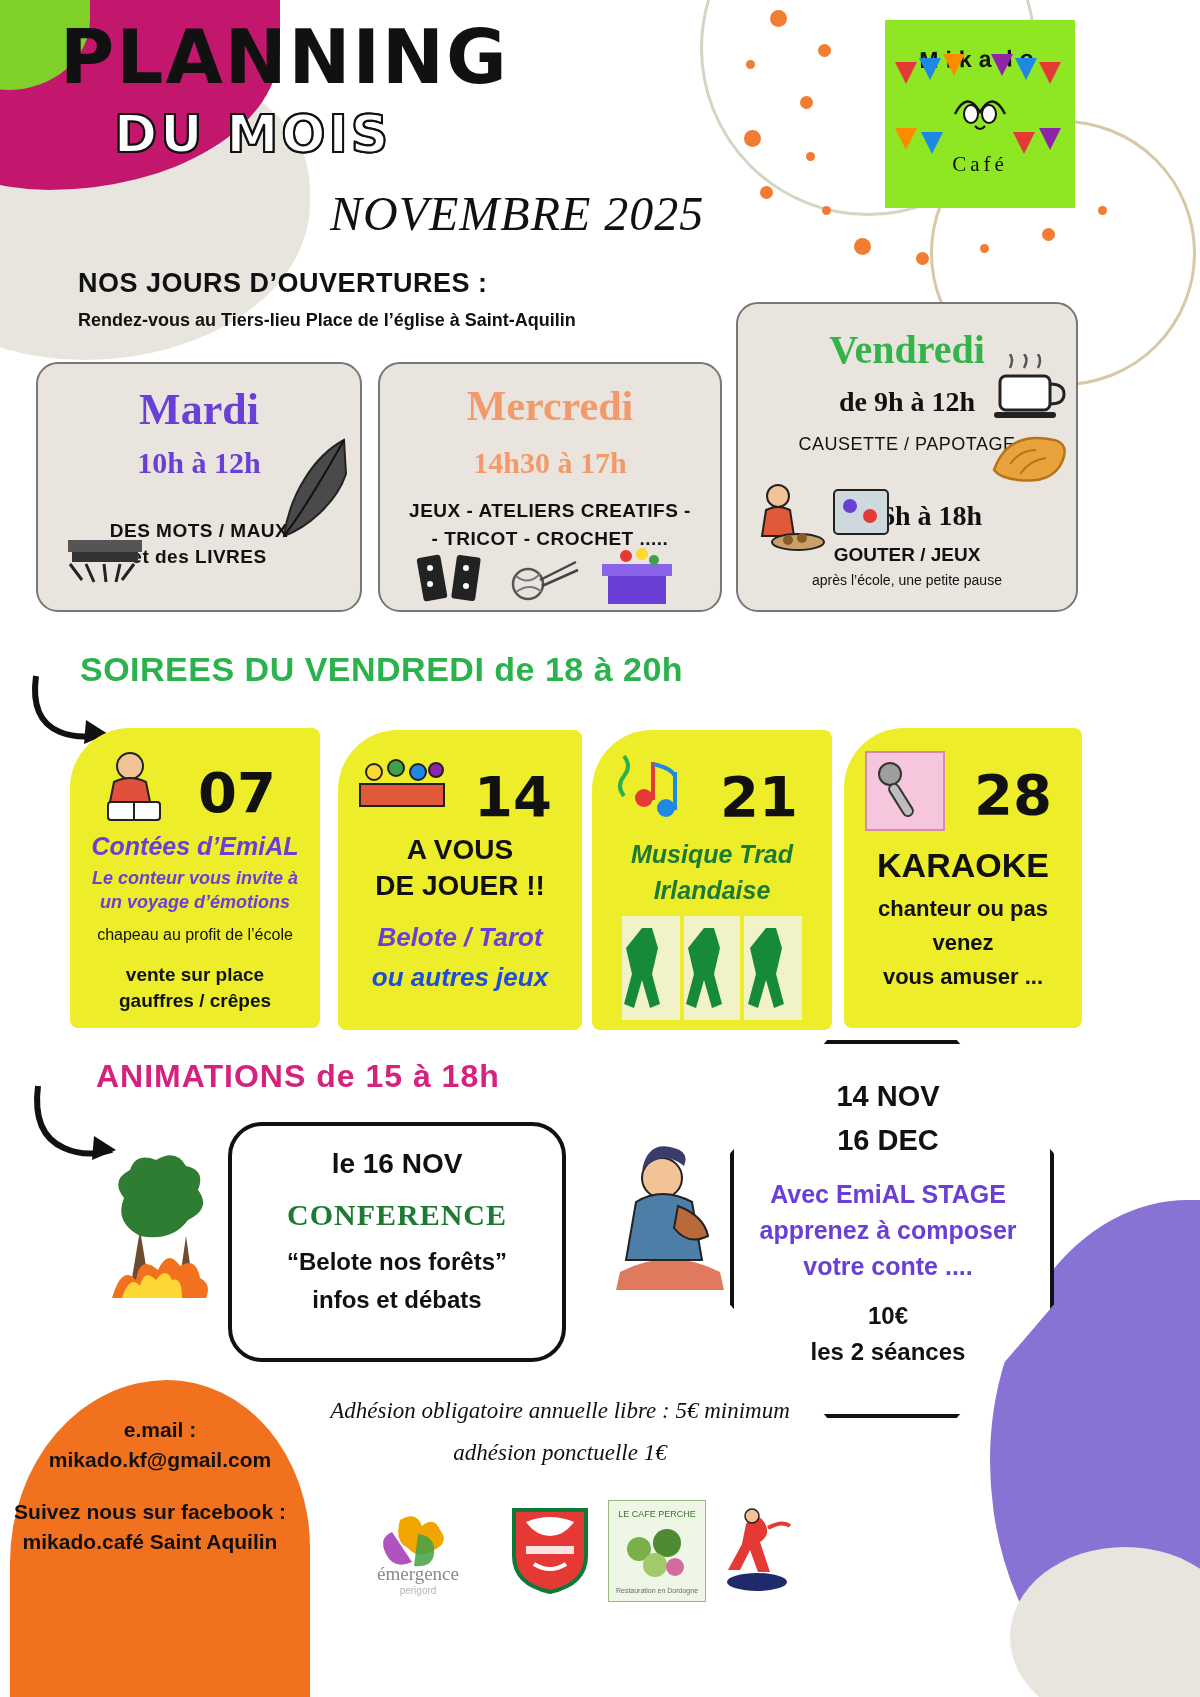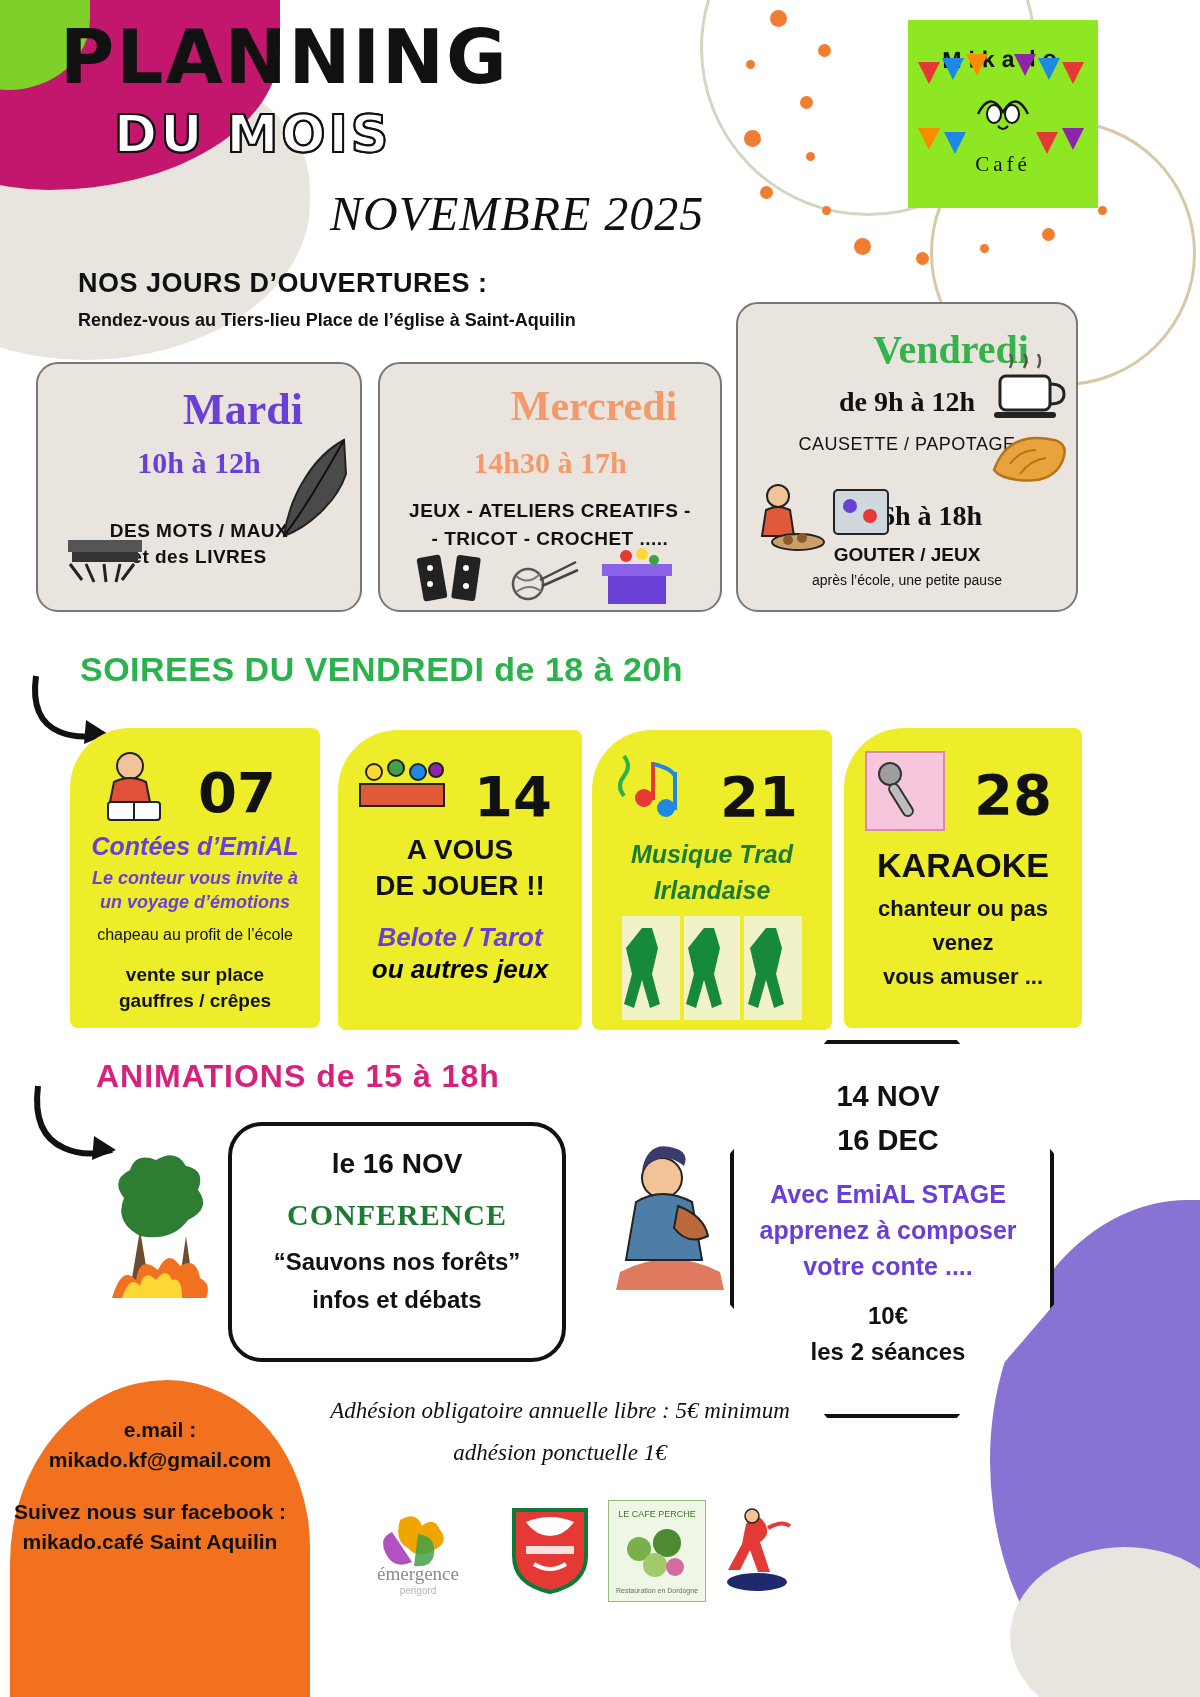--- a/index.html
+++ b/index.html
@@ -43,21 +43,21 @@
     margin-left:32px;
   }
   .title-month{
     position:absolute;left:330px;top:186px;
     font-family:"Liberation Serif", serif;font-style:italic;
     font-size:48px;letter-spacing:1px;color:#111;
   }
 
   
   .logo{
-    position:absolute;left:908px;top:20px;width:190px;height:188px;
+    position:absolute;left:885px;top:20px;width:190px;height:188px;
     background:#8fe622;z-index:4;
   }
   .logo .lname{
     position:absolute;left:0;top:26px;width:190px;text-align:center;
     font-size:23px;letter-spacing:7px;color:#111;font-weight:bold;
     transform:rotate(-1deg);
   }
   .logo .lcafe{
     position:absolute;left:0;top:132px;width:190px;text-align:center;
     font-size:21px;letter-spacing:4px;color:#111;font-family:"Liberation Serif",serif;
@@ -67,21 +67,21 @@
 
   
   .ouv-title{position:absolute;left:78px;top:268px;font-size:27px;font-weight:bold;color:#111;letter-spacing:.5px;z-index:3;}
   .ouv-sub{position:absolute;left:78px;top:310px;font-size:18px;font-weight:bold;color:#111;z-index:3;}
 
   .daycard{position:absolute;background:#e9e5de;border:2px solid #777;border-radius:22px;z-index:3;}
   .c-mardi{left:36px;top:362px;width:322px;height:246px;}
   .c-mercredi{left:378px;top:362px;width:340px;height:246px;}
   .c-vendredi{left:736px;top:302px;width:338px;height:306px;}
 
-  .dayname{position:absolute;width:100%;text-align:center;font-family:"Liberation Serif",serif;font-weight:bold;margin-left:44px;}
+  .dayname{position:absolute;width:100%;text-align:center;font-family:"Liberation Serif",serif;font-weight:bold;}
   .m-name{top:20px;font-size:44px;color:#6a3fd6;}
   .me-name{top:18px;font-size:42px;color:#f4996a;}
   .v-name{top:22px;font-size:40px;color:#34b34a;}
 
   .dtime{position:absolute;width:100%;text-align:center;font-family:"Liberation Serif",serif;font-weight:bold;}
   .m-time{top:82px;font-size:30px;color:#6a3fd6;}
   .me-time{top:82px;font-size:30px;color:#f4996a;}
 
   .dtxt{position:absolute;width:100%;text-align:center;font-size:19px;font-weight:bold;color:#111;line-height:26px;letter-spacing:.5px;}
 
@@ -309,21 +309,21 @@
     <rect x="6" y="34" width="84" height="22" fill="#e05a3a" stroke="#222" stroke-width="2"></rect>
     <circle cx="20" cy="22" r="8" fill="#fdd835" stroke="#222" stroke-width="2"></circle>
     <circle cx="42" cy="18" r="8" fill="#43a047" stroke="#222" stroke-width="2"></circle>
     <circle cx="64" cy="22" r="8" fill="#1e88e5" stroke="#222" stroke-width="2"></circle>
     <circle cx="82" cy="20" r="7" fill="#8e24aa" stroke="#222" stroke-width="2"></circle>
   </svg>
   <div class="daynum" style="left:136px;top:34px;">14</div>
   <div class="ytxt" style="top:104px;font-size:28px;font-weight:bold;color:#111;">A VOUS</div>
   <div class="ytxt" style="top:140px;font-size:28px;font-weight:bold;color:#111;">DE JOUER !!</div>
   <div class="ytxt" style="top:192px;font-size:26px;font-weight:bold;font-style:italic;color:#6a3fd6;">Belote / Tarot</div>
-  <div class="ytxt" style="top:224px;font-size:26px;font-weight:bold;font-style:italic;color:#000000;">ou autres jeux</div>
+  <div class="ytxt" style="top:232px;font-size:26px;font-weight:bold;font-style:italic;color:#1d4ed8;">ou autres jeux</div>
 </div>
 
 <div class="ycard y3">
   <svg style="position:absolute;left:16px;top:18px;" width="84" height="80" viewBox="0 0 84 80">
     <path d="M16 8 q8 10 0 20 q-8 10 0 20" stroke="#2bb24c" stroke-width="4" fill="none"></path>
     <circle cx="36" cy="50" r="9" fill="#e53935"></circle>
       <rect x="43" y="14" width="4" height="38" fill="#e53935"></rect>
     <circle cx="58" cy="60" r="9" fill="#1e88e5"></circle>
       <rect x="65" y="24" width="4" height="38" fill="#1e88e5"></rect>
     <path d="M45 16 q18 4 22 12" stroke="#1e88e5" stroke-width="4" fill="none"></path>
@@ -366,21 +366,21 @@
   <path d="M38 140 l10 -60 l10 60 z" fill="#6d4c2f"></path>
   <path d="M86 142 l8 -56 l8 56 z" fill="#6d4c2f"></path>
   <path d="M48 86 q-26 -14 -16 -38 q-14 -18 6 -28 q6 -18 26 -10 q20 -12 30 6 q20 4 12 24 q14 18 -10 30 q-16 22 -48 16z" fill="#2e7d32"></path>
   <path d="M20 148 q10 -34 24 -18 q4 -26 22 -10 q10 -22 22 -4 q16 -10 20 12 q12 6 6 20z" fill="#f2711f"></path>
   <path d="M30 148 q8 -24 18 -12 q4 -18 16 -6 q10 -14 16 0 q10 -4 10 18z" fill="#fdd835"></path>
 </svg>
 
 <div class="conf-box">
   <div class="conf-date">le 16 NOV</div>
   <div class="conf-h">CONFERENCE</div>
-  <div class="conf-s">“Sauvons nos forêts”</div>
+  <div class="conf-s">“Belote nos forêts”</div>
   <div class="conf-s2">infos et débats</div>
 </div>
 
 <svg style="position:absolute;left:600px;top:1142px;z-index:3;" width="140" height="150" viewBox="0 0 140 150">
   <path d="M20 130 q50 -26 100 0 l4 18 h-108 z" fill="#e07a5f"></path>
   <circle cx="62" cy="36" r="20" fill="#f2c396" stroke="#222" stroke-width="2"></circle>
   <path d="M42 28 q20 -22 42 -4 q6 -14 -10 -18 q-26 -8 -32 22z" fill="#3b3b6d"></path>
   <path d="M36 60 q26 -16 56 0 l10 58 h-76 z" fill="#4d7ea8" stroke="#222" stroke-width="2"></path>
   <path d="M78 64 q26 10 30 30 q-20 10 -34 -8z" fill="#b96a3c" stroke="#222" stroke-width="2"></path>
 </svg>

